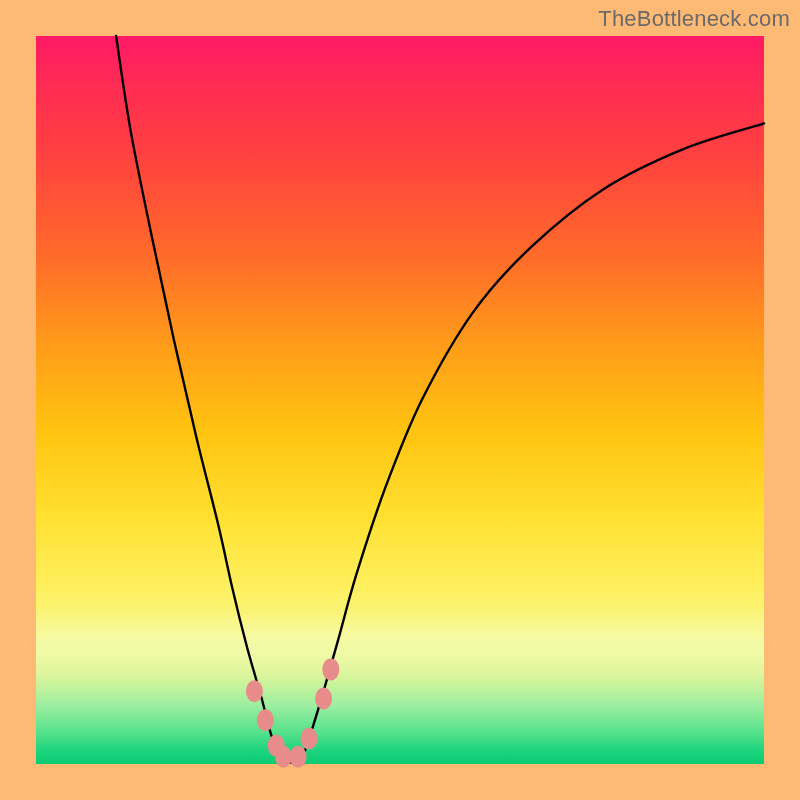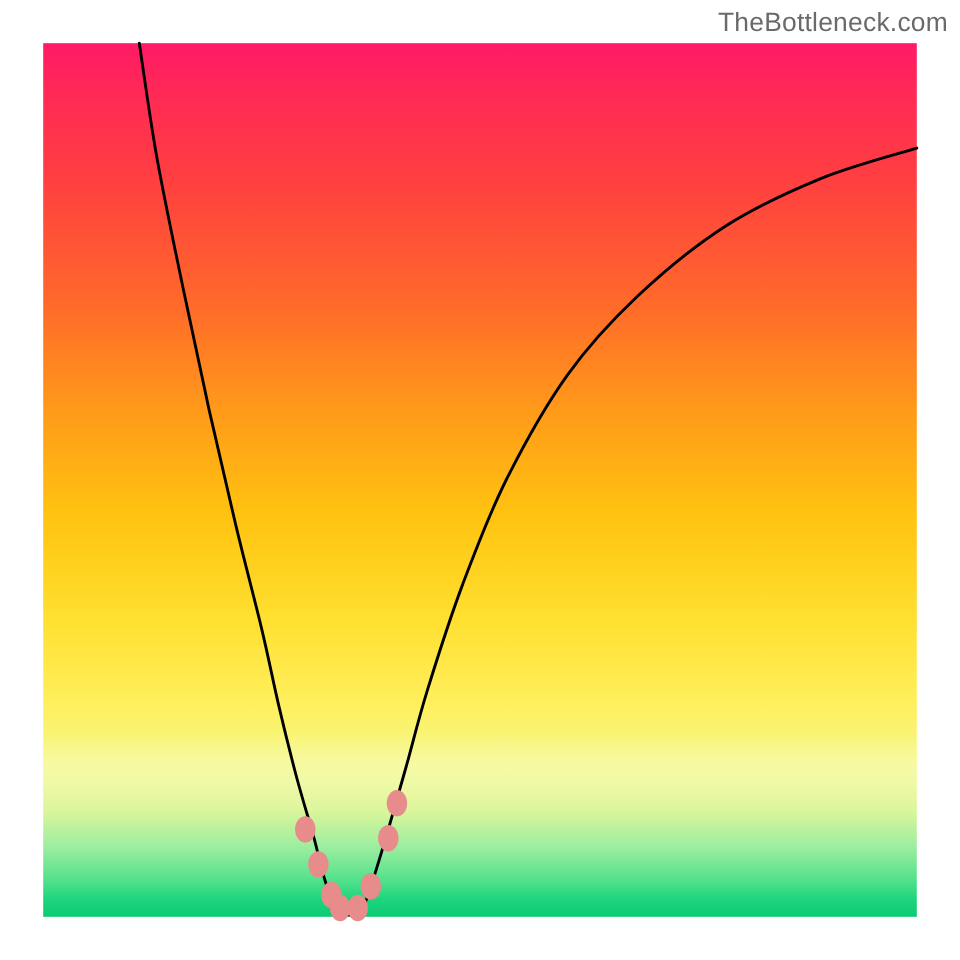--- a/index.html
+++ b/index.html
@@ -10,21 +10,21 @@
     background: #000;
     overflow: hidden;
     font-family: Arial, Helvetica, sans-serif;
   }
   .frame {
     position: absolute;
     left: 0;
     top: 0;
     width: 800px;
     height: 800px;
-    background: #ffffff;
+    background: #fdba74;
   }
   .plot {
     position: absolute;
     left: 36px;
     top: 36px;
     width: 728px;
     height: 728px;
     
     background: linear-gradient(
       to bottom,

